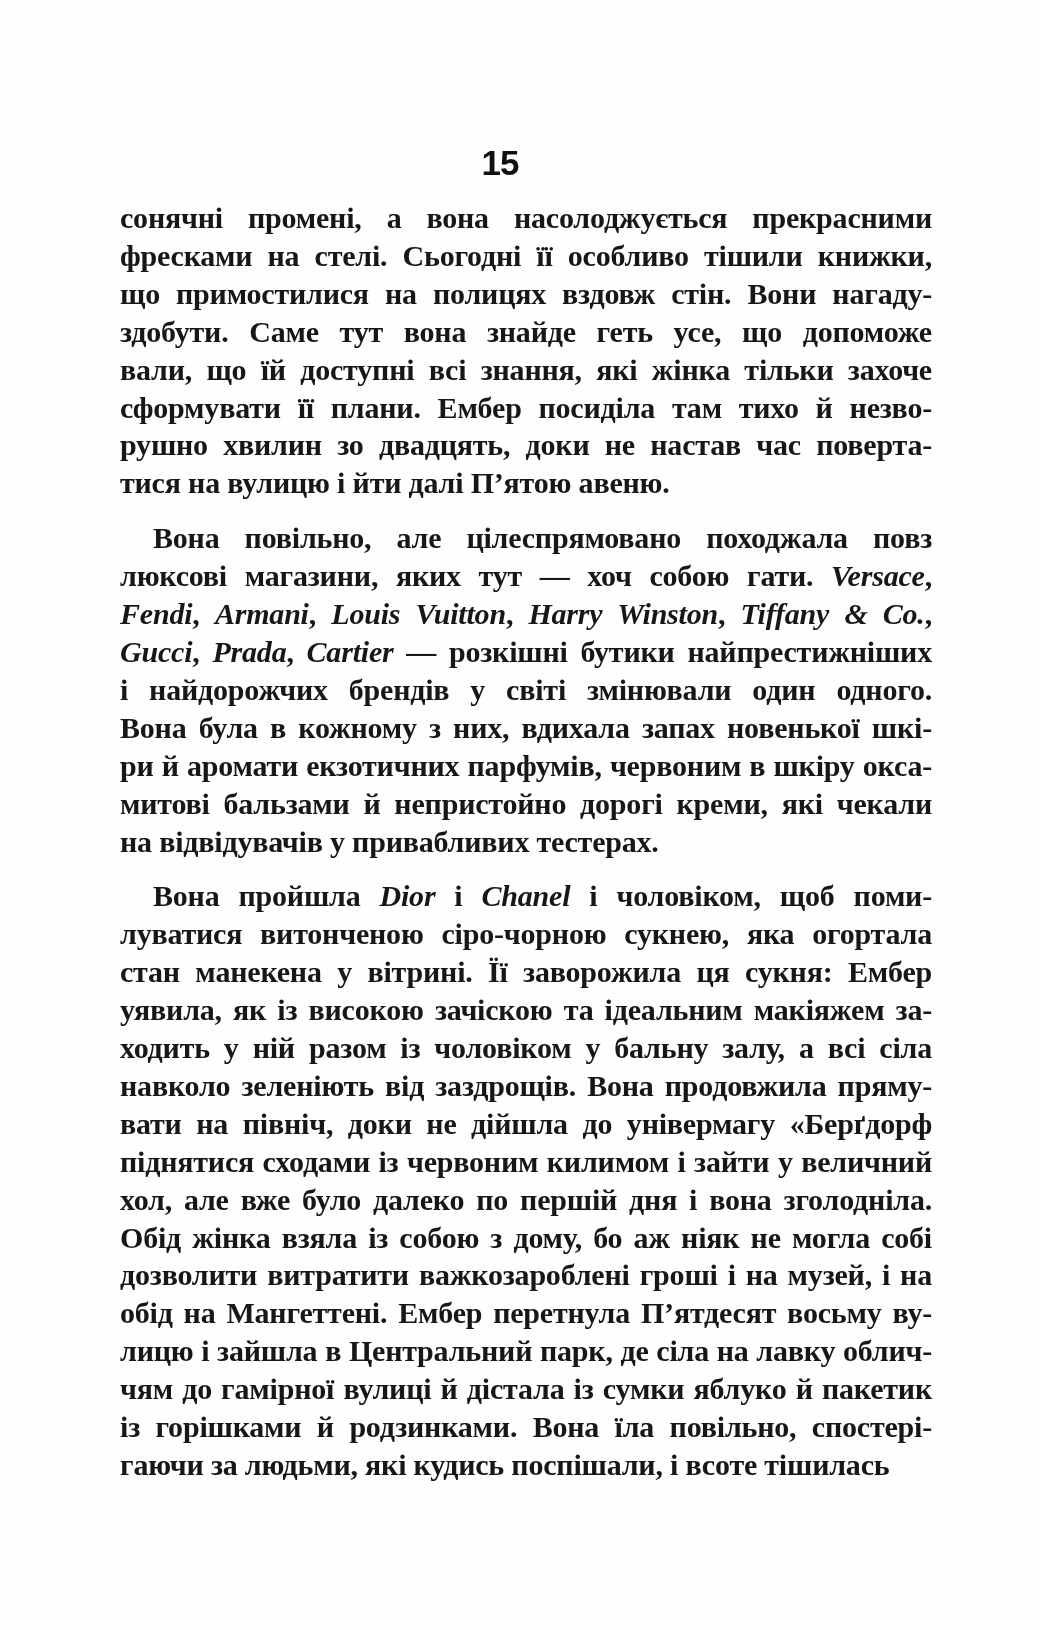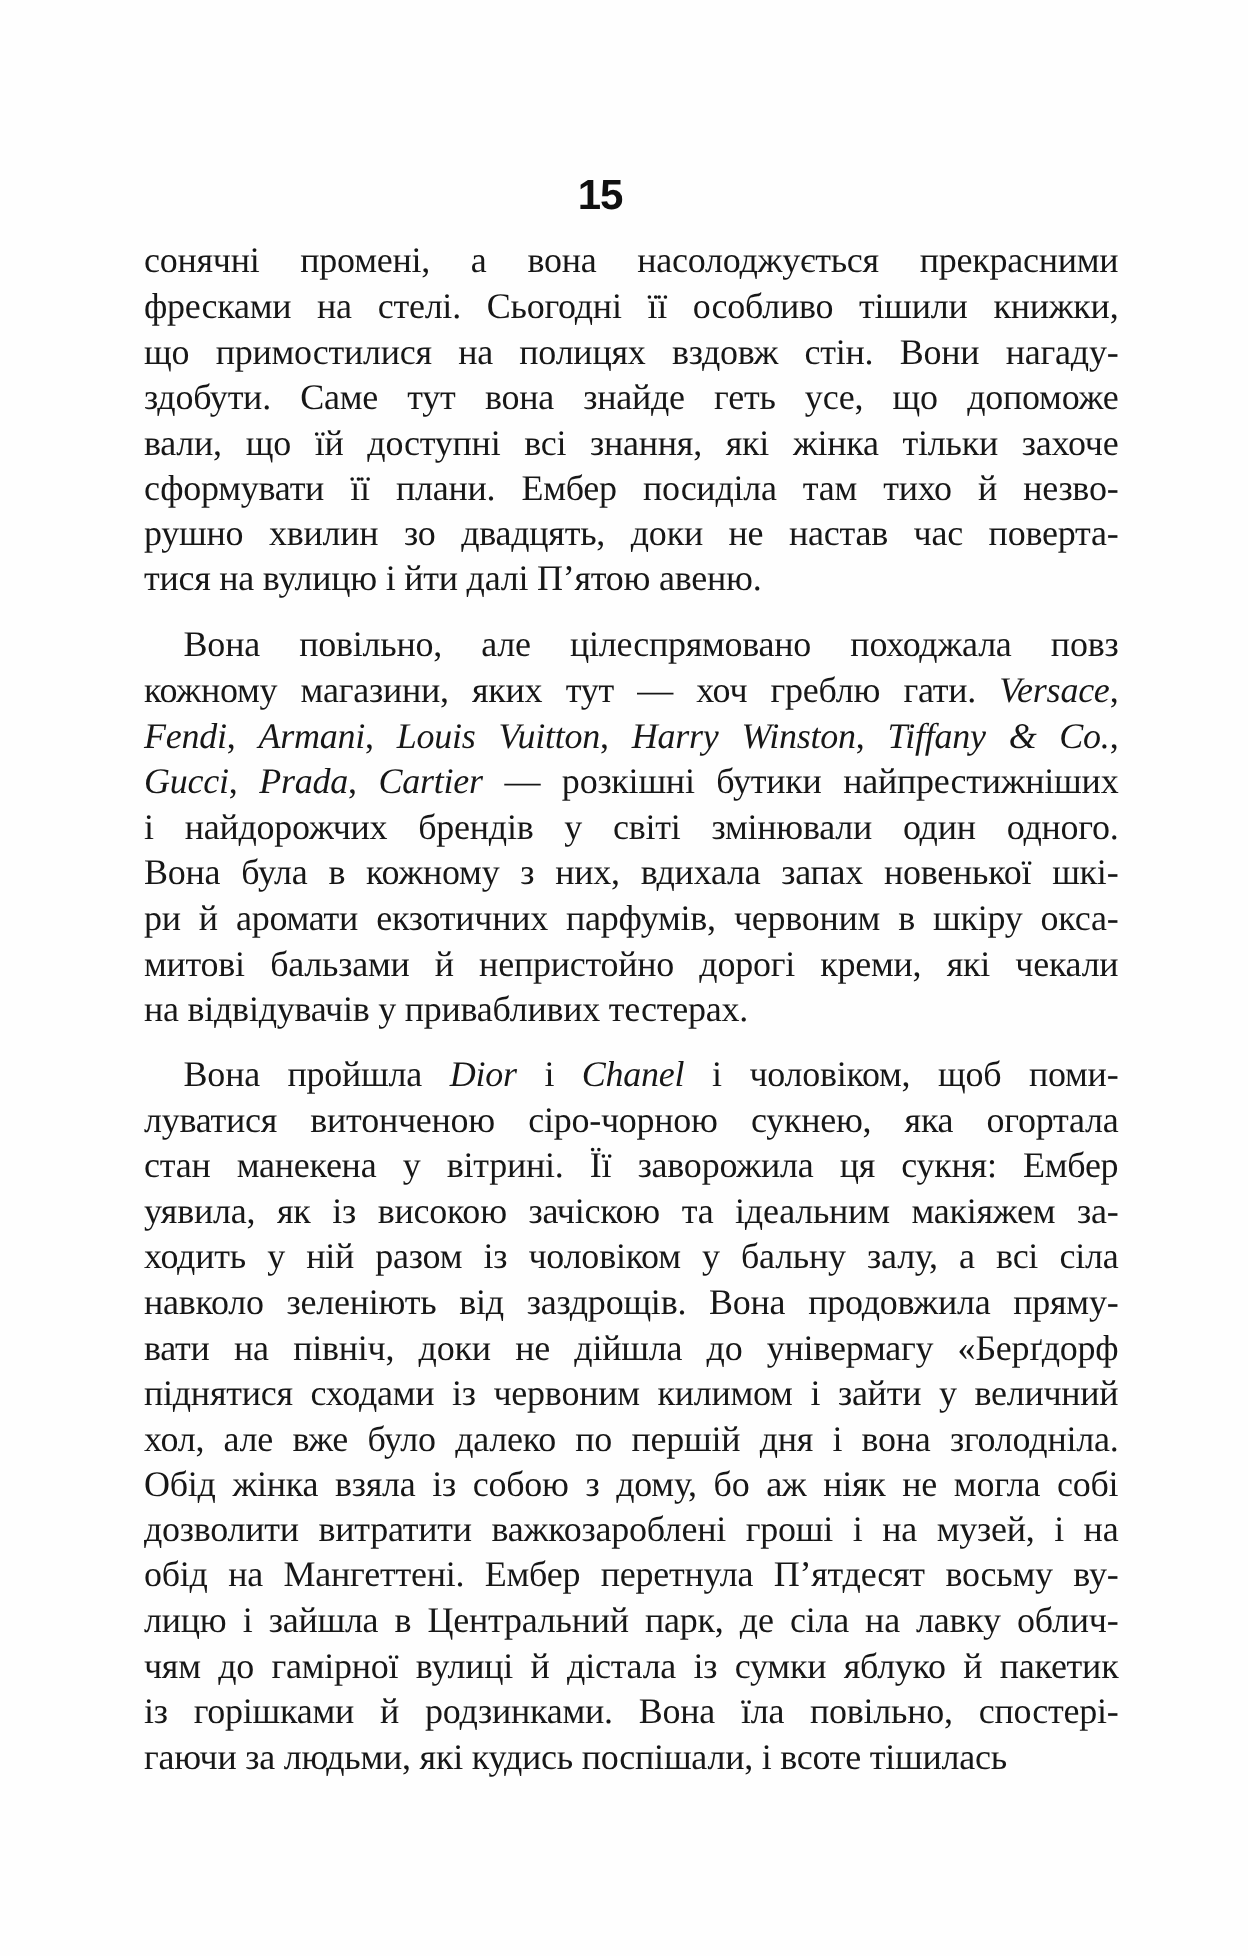--- a/index.html
+++ b/index.html
@@ -31,21 +31,21 @@
   }
   .text-block {
     position: absolute;
     top: 199px;
     left: 120px;
     width: 812px;
     font-size: 30px;
     line-height: 37.9px;
     letter-spacing: -0.2px;
   }
-  .paragraph { margin: 0; }
+  .paragraph { margin: 0; font-weight: bold; }
   .line {
     text-align: justify;
     text-align-last: justify;
   }
   .line.last {
     text-align-last: left;
   }
   .line.indent {
     text-indent: 33px;
     margin-top: 17px;
@@ -63,21 +63,21 @@
         <div class="line"><span>фресками на стелі. Сьогодні її особливо тішили книжки,</span></div>
         <div class="line"><span>що примостилися на полицях вздовж стін. Вони нагаду-</span></div>
         <div class="line"><span>здобути. Саме тут вона знайде геть усе, що допоможе</span></div>
         <div class="line"><span>вали, що їй доступні всі знання, які жінка тільки захоче</span></div>
         <div class="line"><span>сформувати її плани. Ембер посиділа там тихо й незво-</span></div>
         <div class="line"><span>рушно хвилин зо двадцять, доки не настав час поверта-</span></div>
         <div class="line last"><span>тися на вулицю і йти далі П’ятою авеню.</span></div>
       </div>
       <div class="paragraph">
         <div class="line indent"><span>Вона повільно, але цілеспрямовано походжала повз</span></div>
-        <div class="line"><span>кожному магазини, яких тут — хоч греблю гати. </span><i>Versace</i><span>,</span></div>
+        <div class="line"><span>люксові магазини, яких тут — хоч собою гати. </span><i>Versace</i><span>,</span></div>
         <div class="line"><i>Fendi</i><span>, </span><i>Armani</i><span>, </span><i>Louis Vuitton</i><span>, </span><i>Harry Winston</i><span>, </span><i>Tiffany &amp; Co.</i><span>,</span></div>
         <div class="line"><i>Gucci</i><span>, </span><i>Prada</i><span>, </span><i>Cartier</i><span> — розкішні бутики найпрестижніших</span></div>
         <div class="line"><span>і найдорожчих брендів у світі змінювали один одного.</span></div>
         <div class="line"><span>Вона була в кожному з них, вдихала запах новенької шкі-</span></div>
         <div class="line"><span>ри й аромати екзотичних парфумів, червоним в шкіру окса-</span></div>
         <div class="line"><span>митові бальзами й непристойно дорогі креми, які чекали</span></div>
         <div class="line last"><span>на відвідувачів у привабливих тестерах.</span></div>
       </div>
       <div class="paragraph">
         <div class="line indent"><span>Вона пройшла </span><i>Dior</i><span> і </span><i>Chanel</i><span> і чоловіком, щоб поми-</span></div>

